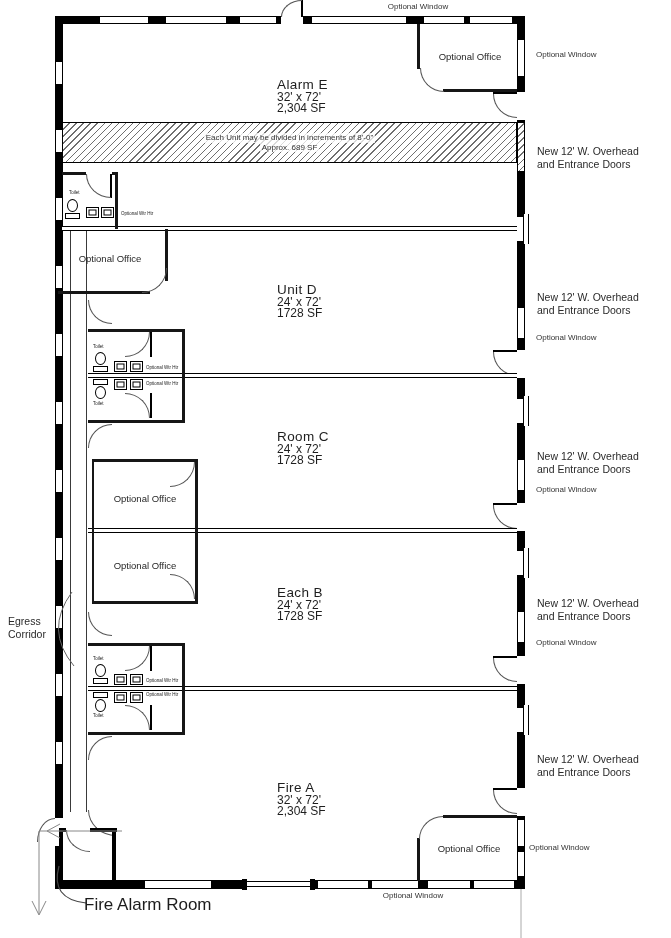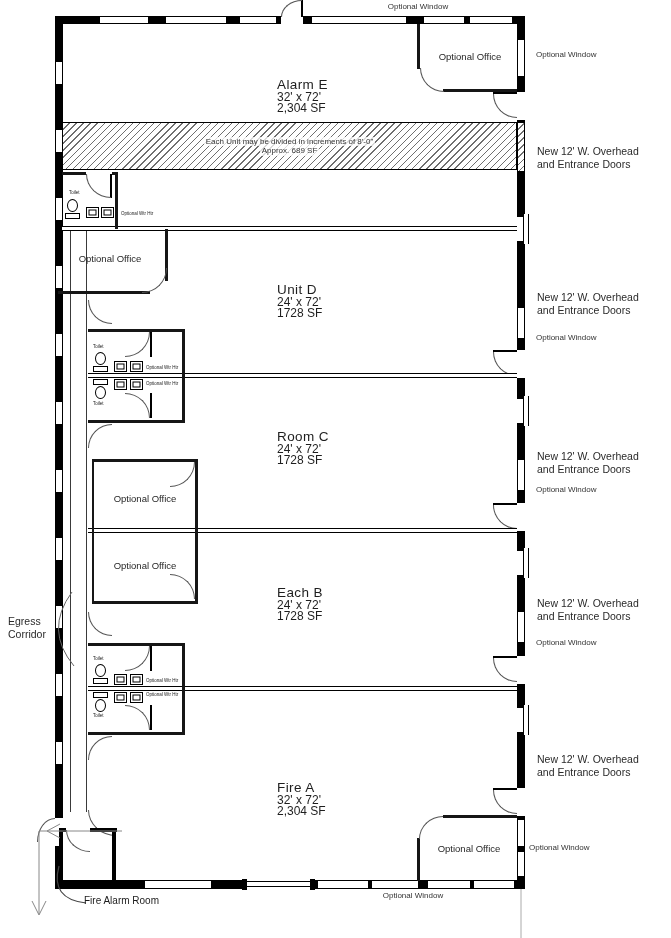--- a/index.html
+++ b/index.html
@@ -27,21 +27,21 @@
         box-shadow:inset 0 0 0 1.5px #fff,inset 0 0 0 2.5px #000}
   .lbl{position:absolute;color:#262626}
   .ctr{text-align:center}
   .unit-name{font-size:13.5px;letter-spacing:.4px;display:block;color:#1e1e1e}
   .unit-sub{font-size:12px;line-height:10.5px;display:block;color:#1e1e1e}
   .off{font-size:9.5px}
   .owin{font-size:8px;color:#333}
   .oh{font-size:10.5px;line-height:12.5px;white-space:pre-line;color:#2a2a2a}
   .tiny{font-size:4.5px;line-height:5px;color:#222}
   .note{font-size:8px;line-height:9.5px;color:#333;background:rgba(255,255,255,.75);padding:0 2px}
-  .big{font-size:10px;color:#1c1c1c}
+  .big{font-size:17px;color:#1c1c1c}
   .pre{white-space:pre-line}
   svg{position:absolute;left:0;top:0;pointer-events:none}
 </style>
 </head>
 <body>
 
 <div id="plan">
 
   <div class="w" style="left:55px;top:16px;width:469px;height:8px"></div>
   <div class="w" style="left:55px;top:880px;width:469px;height:9px"></div>
@@ -123,21 +123,21 @@
   <div class="jamb" style="left:517px;top:703px;width:8px;height:5px"></div>
   <div class="jamb" style="left:517px;top:732px;width:8px;height:5px"></div>
   <div class="ohp" style="left:523px;top:705px;width:6px;height:30px"></div>
 
   <div class="gap" style="left:517px;top:788px;width:8px;height:28px"></div>
   <div class="w" style="left:493px;top:788px;width:24px;height:2px"></div>
   <div class="arc arc-bl" style="left:493px;top:790px;width:24px;height:24px"></div>
   <div class="win-v" style="left:517px;top:820px;width:8px;height:26px"></div>
   <div class="win-v" style="left:517px;top:852px;width:8px;height:24px"></div>
 
-  <div class="hatch" style="left:62px;top:122px;width:455px;height:48px;display:flex;flex-direction:column;align-items:center;justify-content:center">
+  <div class="hatch" style="left:62px;top:122px;width:455px;height:41px;display:flex;flex-direction:column;align-items:center;justify-content:center">
     <span class="note">Each Unit may be divided in increments of 8'-0"</span>
     <span class="note">Approx. 689 SF</span>
   </div>
 
   <div class="dw" style="left:62px;top:226px;width:455px;height:5px"></div>
   <div class="dw" style="left:88px;top:373px;width:429px;height:5px"></div>
   <div class="dw" style="left:88px;top:528px;width:429px;height:5px"></div>
   <div class="dw" style="left:88px;top:686px;width:429px;height:5px"></div>
 
   <div class="cl" style="left:70px;top:231px;width:1px;height:581px"></div>

